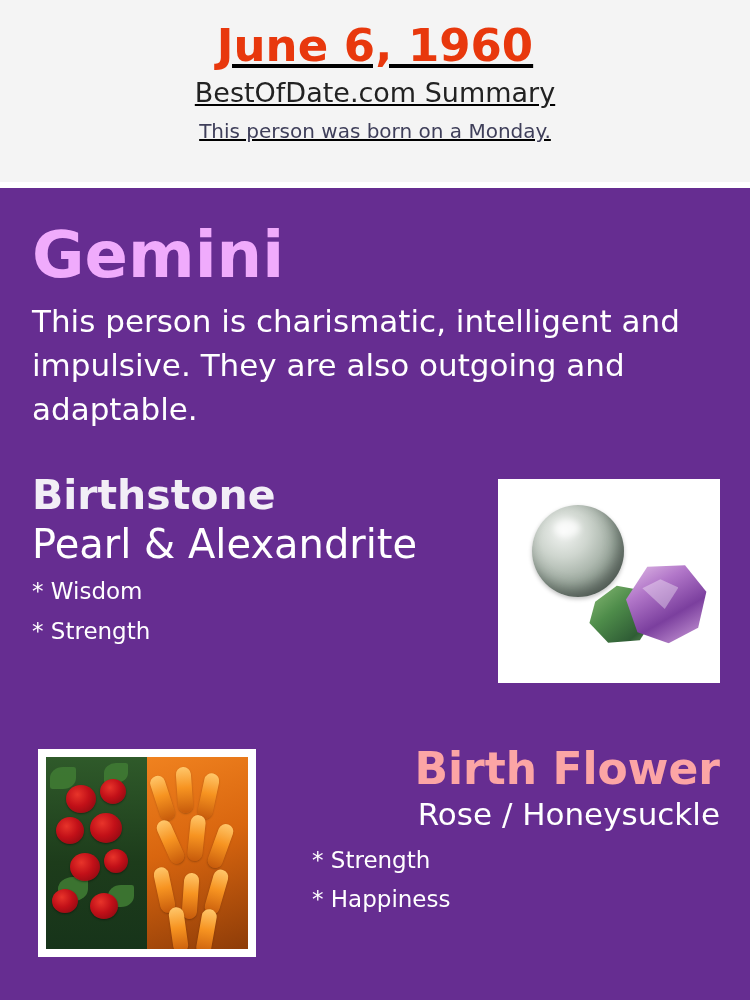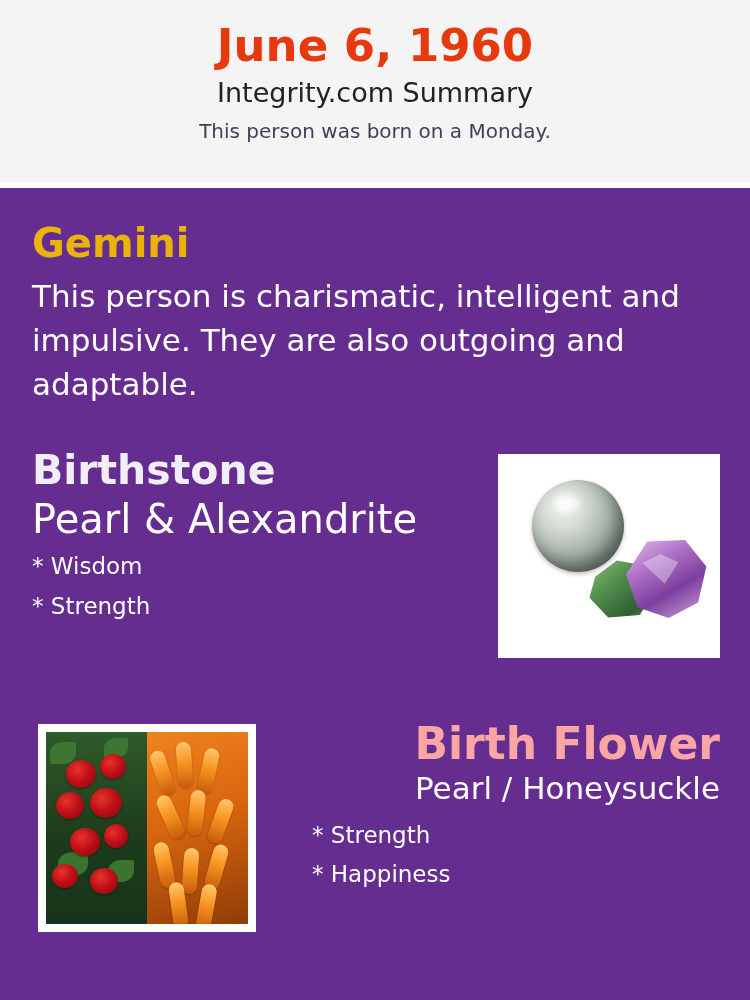--- a/index.html
+++ b/index.html
@@ -11,20 +11,21 @@
     height: 1000px;
     background: #ffffff;
     font-family: "DejaVu Sans", sans-serif;
     overflow: hidden;
   }
   .page {
     width: 750px;
     height: 724px;
     position: relative;
     background: #f4f4f4;
+    text-decoration: underline;
   }
 
   
   .header {
     background: #f4f4f4;
     padding: 22px 20px 16px 20px;
     text-align: center;
     box-sizing: border-box;
     height: 182px;
   }
@@ -56,23 +57,23 @@
     top: 188px;
     left: 0;
     width: 750px;
     height: 812px;
     box-sizing: border-box;
     padding: 28px 30px 20px 30px;
     color: #ffffff;
   }
 
   .sign-title {
-    font-size: 40px;
+    font-size: 64px;
     font-weight: bold;
-    color: #eab308;
+    color: #f0abfc;
     margin: 6px 0 10px 2px;
     line-height: 1.05;
   }
   .sign-desc {
     font-size: 31px;
     line-height: 1.42;
     color: #ffffff;
     margin: 0 0 12px 2px;
     max-width: 670px;
   }
@@ -264,21 +265,21 @@
     background: #ffffff;
   }
 </style>
 </head>
 <body>
 
 <div class="page">
 
   <div class="header">
     <div class="header-date">June 6, 1960</div>
-    <div class="header-site">Integrity.com Summary</div>
+    <div class="header-site">BestOfDate.com Summary</div>
     <div class="header-sub">This person was born on a Monday.</div>
   </div>
 
   <div class="divider-top"></div>
 
   <div class="panel">
 
     <div class="sign-title">Gemini</div>
     <div class="sign-desc">This person is charismatic, intelligent and impulsive. They are also outgoing and adaptable.</div>
 
@@ -326,21 +327,21 @@
             <div class="tube" style="left:36px; top:116px; transform:rotate(4deg);"></div>
             <div class="tube" style="left:62px; top:112px; transform:rotate(16deg);"></div>
             <div class="tube" style="left:24px; top:150px; transform:rotate(-8deg);"></div>
             <div class="tube" style="left:52px; top:152px; transform:rotate(10deg);"></div>
           </div>
         </div>
       </div>
 
       <div class="flower-text">
         <div class="flower-title">Birth Flower</div>
-        <div class="flower-name">Pearl / Honeysuckle</div>
+        <div class="flower-name">Rose / Honeysuckle</div>
         <div class="flower-trait">* Strength</div>
         <div class="flower-trait">* Happiness</div>
       </div>
 
     </div>
 
   </div>
 </div>
 
 </body></html>

